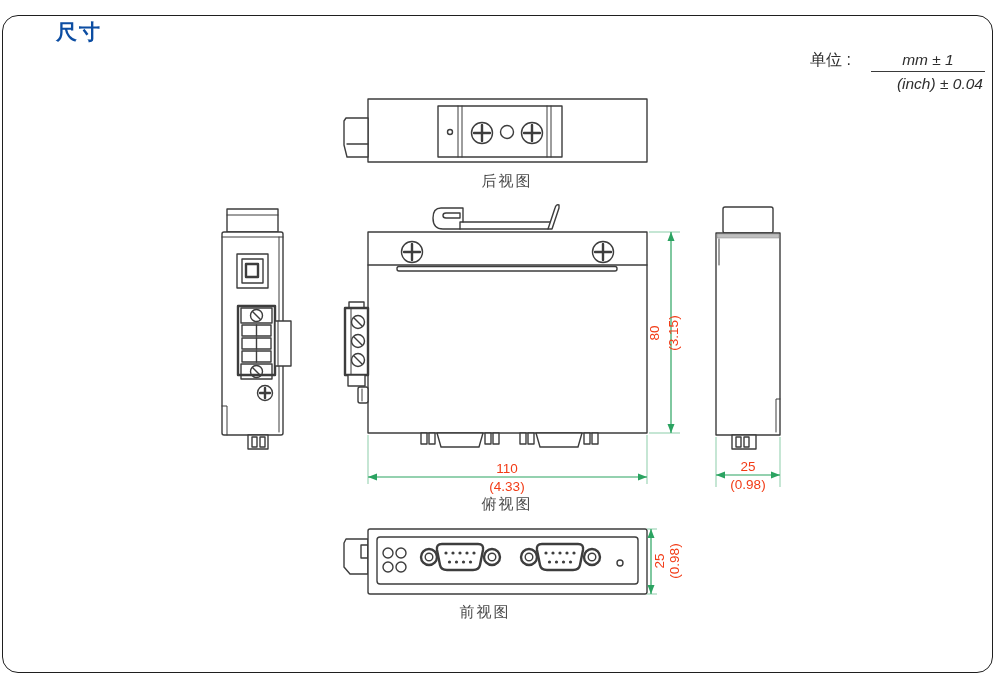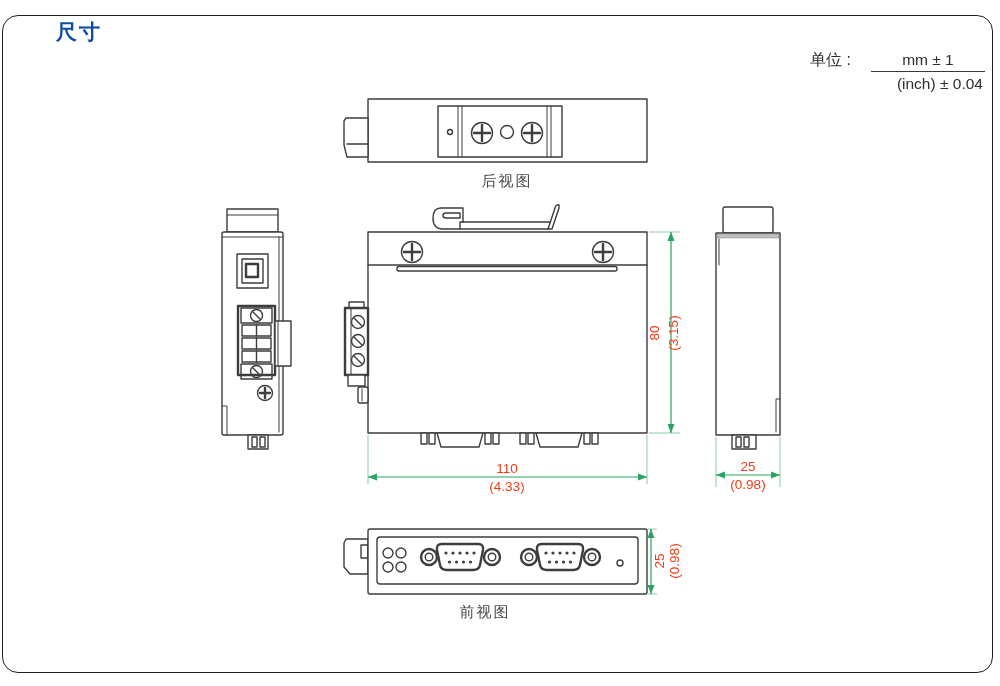--- a/index.html
+++ b/index.html
@@ -8,21 +8,21 @@
     --ink:#3d3d3d; --label:#4a4a4a; --border:#1f1f1f;
   }
   .canvas{position:relative;width:1000px;height:686px;background:#fff;overflow:hidden;
           font-family:"Liberation Sans",sans-serif;}
   .frame{position:absolute;left:2px;top:15px;width:991px;height:658px;
          border:1.5px solid var(--border);border-radius:16px;box-sizing:border-box;}
   .page-title{position:absolute;left:46px;top:1px;z-index:3;background:#fff;padding:0 10px;
               color:var(--blue);font-size:21px;font-weight:bold;letter-spacing:2px;margin-top:17px;}
   .unit-block{position:absolute;left:810px;top:50px;z-index:2;display:flex;align-items:flex-start;
               gap:20px;color:#2e2e2e;font-size:16px;}
-  .fraction{display:inline-block;text-align:center;font-size:15.5px;line-height:1.25;}
+  .fraction{display:inline-block;text-align:center;font-size:15.5px;line-height:1.25;font-style:italic;}
   .fraction .num{display:block;border-bottom:1.5px solid #3a3a3a;padding:0 8px 2px;}
   .fraction .den{display:block;padding:2px 2px 0;margin-left:24px;}
   .view-label{position:absolute;width:200px;text-align:center;color:var(--label);
               font-size:15px;letter-spacing:2px;}
   svg{position:absolute;overflow:visible;}
   .ln{stroke:var(--ink);fill:none;stroke-width:1.4;stroke-linejoin:round;stroke-linecap:round;}
   .lnf{stroke:var(--ink);fill:#fff;stroke-width:1.4;stroke-linejoin:round;}
   .thk{stroke-width:2.4;}
   .thin{stroke-width:1;}
   .pin{fill:var(--ink);stroke:none;}
@@ -184,20 +184,21 @@
     </g>
 
     <g>
       <line class="dimext" x1="33" y1="232" x2="33" y2="281"></line>
       <line class="dimext" x1="312" y1="232" x2="312" y2="281"></line>
       <line class="dim" x1="33" y1="274" x2="312" y2="274" marker-start="url(#m1)" marker-end="url(#m1)"></line>
       <text class="dimtxt" x="172" y="270" text-anchor="middle">110</text>
       <text class="dimtxt" x="172" y="288" text-anchor="middle">(4.33)</text>
     </g>
   </svg>
+  <div class="view-label" style="left:407px;top:495px">俯视图</div>
 
   <svg style="left:700px;top:203px" width="100" height="292" viewBox="0 0 100 292">
     <defs>
       <marker id="m2" viewBox="0 0 10 10" refX="9" refY="5" markerWidth="10" markerHeight="10" orient="auto-start-reverse" markerUnits="userSpaceOnUse">
         <path class="arr" d="M0,1.5 L9,5 L0,8.5 Z"></path>
       </marker>
     </defs>
     <g>
       <rect class="lnf" x="23" y="4" width="50" height="26" rx="2"></rect>
     </g>

